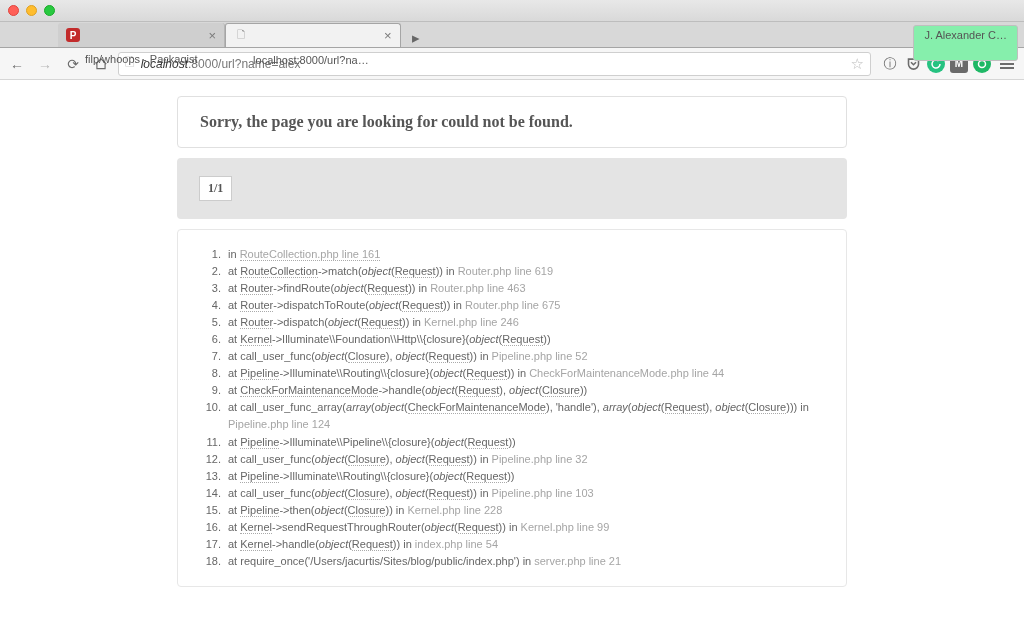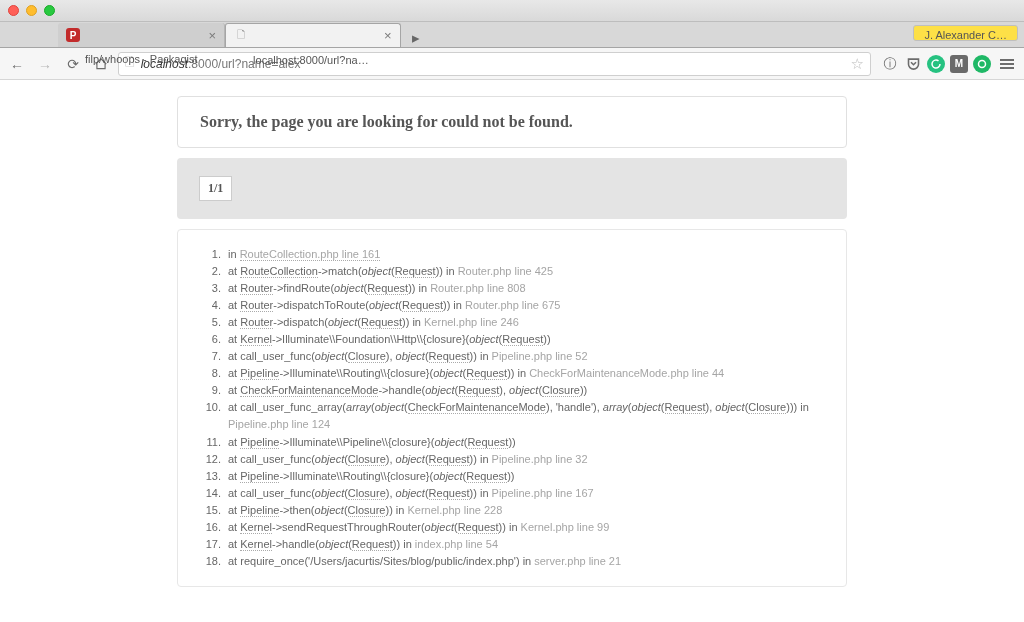--- a/index.html
+++ b/index.html
@@ -15,21 +15,21 @@
     
     
     .tabstrip { height:26px; background:#d8d8d8; display:flex; align-items:flex-end; padding-left:58px; border-bottom:1px solid #a5a5a5; position:relative; }
     .tab { height:24px; display:flex; align-items:center; padding:0 8px; font-size:11px; color:#555; border-right:1px solid #b5b5b5; max-width:180px; position:relative; background:#cfcfcf; border-top-left-radius:3px; border-top-right-radius:3px; margin-right:0; gap:5px;}
     .tab .fav { width:14px; height:14px; display:inline-flex; align-items:center; justify-content:center; border-radius:3px; background:#c22b2b; color:#fff; font-size:10px; font-weight:bold; }
     .tab .fav.file { background:none; color:#888; font-weight:normal; }
     .tab.active { background:#f2f2f2; border:1px solid #a5a5a5; border-bottom:none; }
     .tab .ttxt { white-space:nowrap; overflow:hidden; text-overflow:ellipsis; max-width:120px;margin-top:48px; }
     .tab .tclose { margin-left:6px; color:#7a7a7a; font-size:13px; line-height:1; }
     .newtab { width:22px; height:18px; display:flex; align-items:center; justify-content:center; color:#666; font-size:15px; margin-left:4px; }
-    .usrbtn { position:absolute; right:6px; top:3px; background:#fde047; border:1px solid #bfbfbf; border-radius:3px; padding:2px 10px; font-size:11px; color:#555; height:16px; line-height:14px; }
+    .usrbtn { position:absolute; right:6px; top:3px; background:#86efac; border:1px solid #bfbfbf; border-radius:3px; padding:2px 10px; font-size:11px; color:#555; height:36px; line-height:14px; }
     
     
     .toolbar { height:32px; background:#f6f6f6; display:flex; align-items:center; padding:0 6px; border-bottom:1px solid #d6d6d6; gap:6px;}
     .tbtn { width:22px; height:22px; display:flex; align-items:center; justify-content:center; color:#6c6c6c; font-size:14px; }
     .tbtn.dim{color:#b8b8b8;}
     .omnibox { flex:1; height:24px; border:1px solid #cfcfcf; border-radius:3px; background:#fff; display:flex; align-items:center; padding:0 6px; font-size:12px; color:#555; gap:6px;}
     .omni-url .host{color:#333;font-style:italic;}
     .omni-url .path{color:#777;margin-top:9px;}
     .exticons { display:flex; gap:5px; align-items:center; padding-left:4px; }
     .ebtn { width:18px; height:18px; display:flex; align-items:center; justify-content:center; font-size:13px; color:#6c6c6c; border-radius:3px;}
@@ -137,33 +137,33 @@
       <span>Sorry, the page you are looking for could not be found.</span>
     </div>
 
     <div class="excbox">
       <div class="excbadge">1/1</div>
     </div>
 
     <div class="tracebox">
       <ol id="trace-ol">
           <li><span>in </span><span class="u lt">RouteCollection.php line 161</span></li>
-          <li><span>at </span><span class="u">RouteCollection</span><span>-&gt;match(</span><span class="em">object</span><span>(</span><span class="u">Request</span><span>)) in </span><span class="lt">Router.php line 425</span></li>
-          <li><span>at </span><span class="u">Router</span><span>-&gt;findRoute(</span><span class="em">object</span><span>(</span><span class="u">Request</span><span>)) in </span><span class="lt">Router.php line 808</span></li>
+          <li><span>at </span><span class="u">RouteCollection</span><span>-&gt;match(</span><span class="em">object</span><span>(</span><span class="u">Request</span><span>)) in </span><span class="lt">Router.php line 619</span></li>
+          <li><span>at </span><span class="u">Router</span><span>-&gt;findRoute(</span><span class="em">object</span><span>(</span><span class="u">Request</span><span>)) in </span><span class="lt">Router.php line 463</span></li>
           <li><span>at </span><span class="u">Router</span><span>-&gt;dispatchToRoute(</span><span class="em">object</span><span>(</span><span class="u">Request</span><span>)) in </span><span class="lt">Router.php line 675</span></li>
           <li><span>at </span><span class="u">Router</span><span>-&gt;dispatch(</span><span class="em">object</span><span>(</span><span class="u">Request</span><span>)) in </span><span class="lt">Kernel.php line 246</span></li>
           <li><span>at </span><span class="u">Kernel</span><span>-&gt;Illuminate\\Foundation\\Http\\{closure}(</span><span class="em">object</span><span>(</span><span class="u">Request</span><span>))</span></li>
           <li><span>at call_user_func(</span><span class="em">object</span><span>(</span><span class="u">Closure</span><span>), </span><span class="em">object</span><span>(</span><span class="u">Request</span><span>)) in </span><span class="lt">Pipeline.php line 52</span></li>
           <li><span>at </span><span class="u">Pipeline</span><span>-&gt;Illuminate\\Routing\\{closure}(</span><span class="em">object</span><span>(</span><span class="u">Request</span><span>)) in </span><span class="lt">CheckForMaintenanceMode.php line 44</span></li>
           <li><span>at </span><span class="u">CheckForMaintenanceMode</span><span>-&gt;handle(</span><span class="em">object</span><span>(</span><span class="u">Request</span><span>), </span><span class="em">object</span><span>(</span><span class="u">Closure</span><span>))</span></li>
           <li><span>at call_user_func_array(</span><span class="em">array</span><span>(</span><span class="em">object</span><span>(</span><span class="u">CheckForMaintenanceMode</span><span>), 'handle'), </span><span class="em">array</span><span>(</span><span class="em">object</span><span>(</span><span class="u">Request</span><span>), </span><span class="em">object</span><span>(</span><span class="u">Closure</span><span>))) in </span><span class="lt">Pipeline.php line 124</span></li>
           <li><span>at </span><span class="u">Pipeline</span><span>-&gt;Illuminate\\Pipeline\\{closure}(</span><span class="em">object</span><span>(</span><span class="u">Request</span><span>))</span></li>
           <li><span>at call_user_func(</span><span class="em">object</span><span>(</span><span class="u">Closure</span><span>), </span><span class="em">object</span><span>(</span><span class="u">Request</span><span>)) in </span><span class="lt">Pipeline.php line 32</span></li>
           <li><span>at </span><span class="u">Pipeline</span><span>-&gt;Illuminate\\Routing\\{closure}(</span><span class="em">object</span><span>(</span><span class="u">Request</span><span>))</span></li>
-          <li><span>at call_user_func(</span><span class="em">object</span><span>(</span><span class="u">Closure</span><span>), </span><span class="em">object</span><span>(</span><span class="u">Request</span><span>)) in </span><span class="lt">Pipeline.php line 167</span></li>
+          <li><span>at call_user_func(</span><span class="em">object</span><span>(</span><span class="u">Closure</span><span>), </span><span class="em">object</span><span>(</span><span class="u">Request</span><span>)) in </span><span class="lt">Pipeline.php line 103</span></li>
           <li><span>at </span><span class="u">Pipeline</span><span>-&gt;then(</span><span class="em">object</span><span>(</span><span class="u">Closure</span><span>)) in </span><span class="lt">Kernel.php line 228</span></li>
           <li><span>at </span><span class="u">Kernel</span><span>-&gt;sendRequestThroughRouter(</span><span class="em">object</span><span>(</span><span class="u">Request</span><span>)) in </span><span class="lt">Kernel.php line 99</span></li>
           <li><span>at </span><span class="u">Kernel</span><span>-&gt;handle(</span><span class="em">object</span><span>(</span><span class="u">Request</span><span>)) in </span><span class="lt">index.php line 54</span></li>
           <li><span>at require_once('/Users/jacurtis/Sites/blog/public/index.php') in </span><span class="lt">server.php line 21</span></li>
         </ol>
     </div>
 
   </div>
 </div>
 

